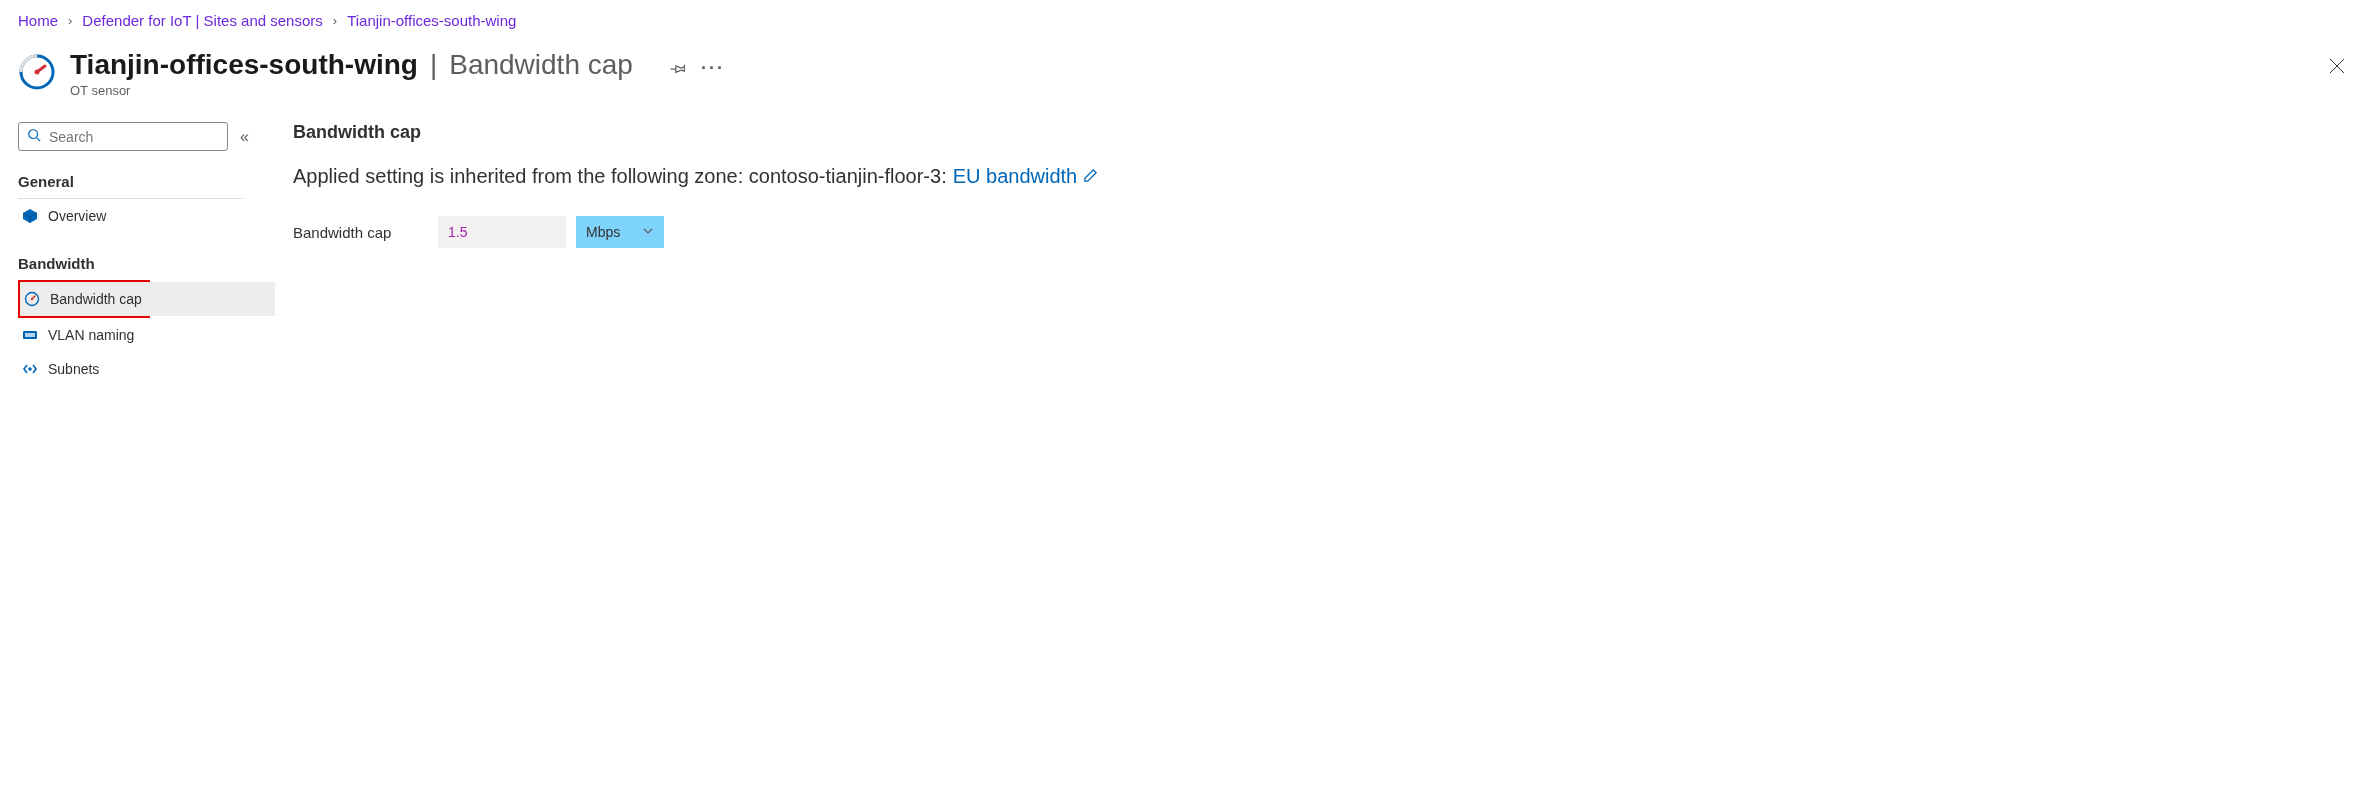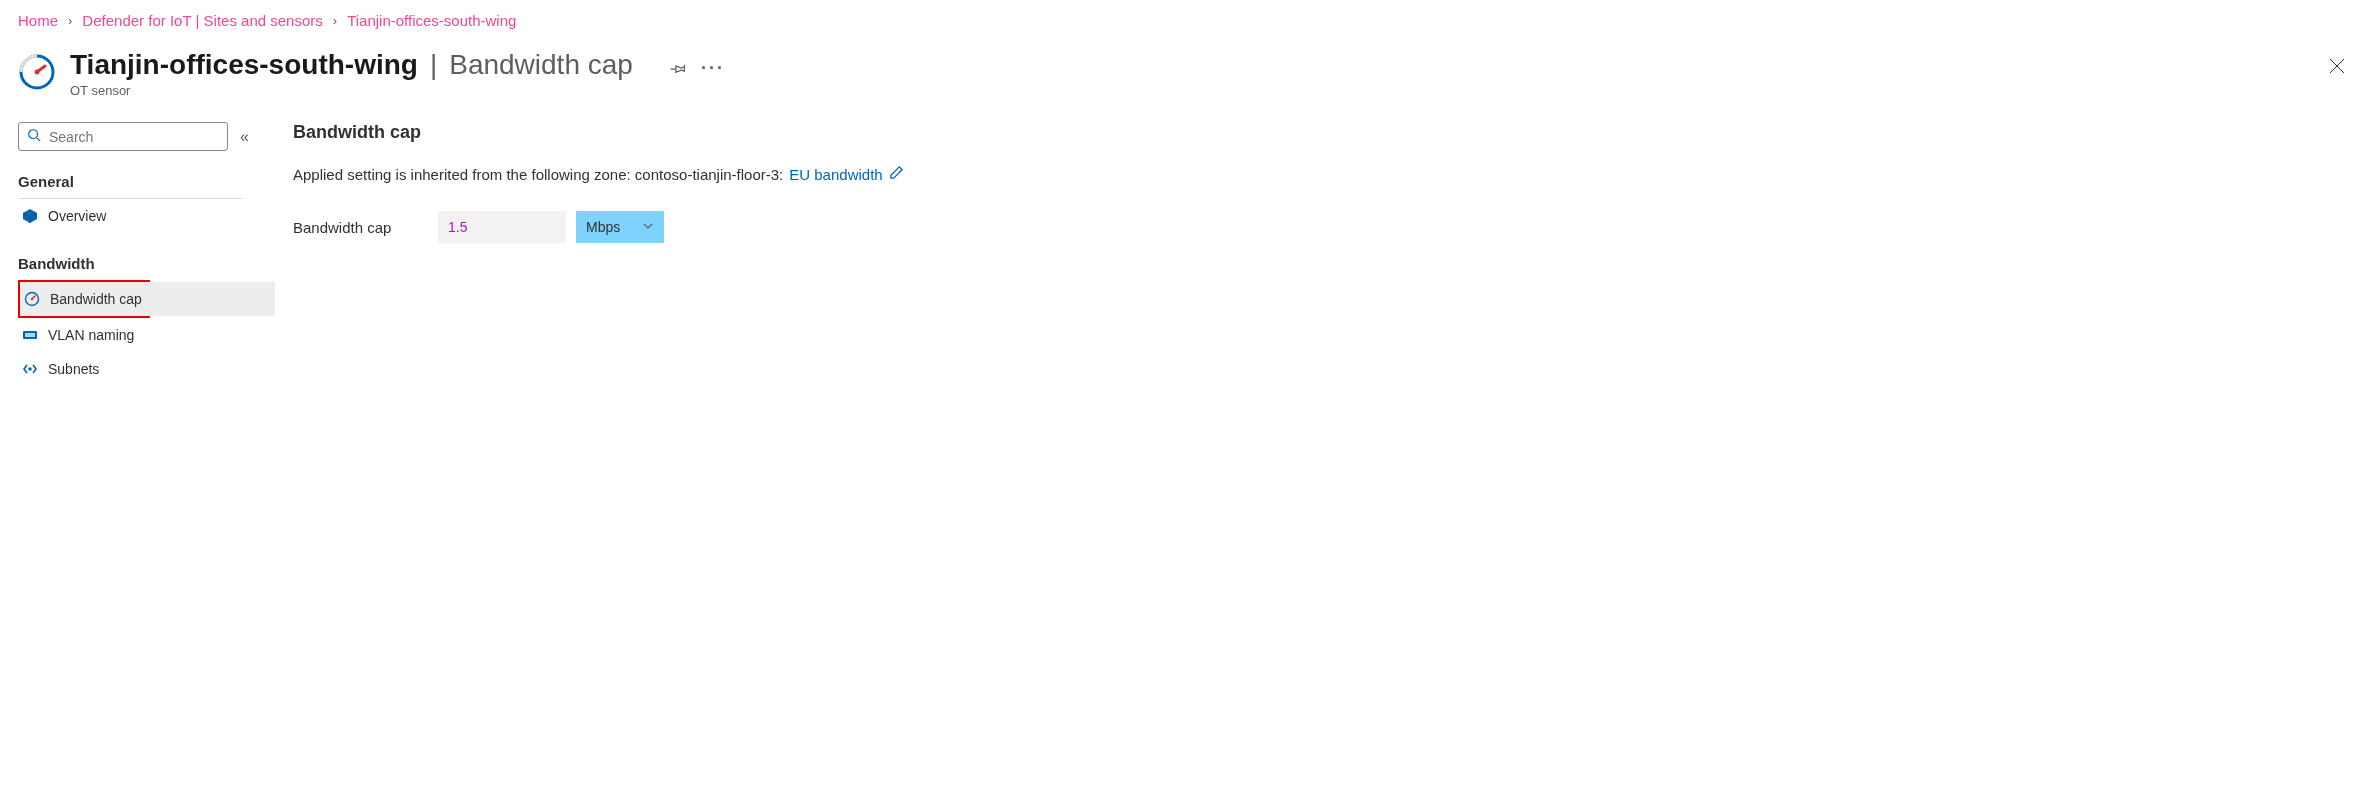--- a/index.html
+++ b/index.html
@@ -3,21 +3,21 @@
   <meta charset="utf-8">
   <style>
     * { box-sizing: border-box; margin: 0; padding: 0; }
     body {
       font-family: "Segoe UI", -apple-system, BlinkMacSystemFont, sans-serif;
       font-size: 13px;
       color: #323130;
       background: #ffffff;
       padding: 12px 18px;
     }
-    a { text-decoration: none; color: #ec4899; }
+    a { text-decoration: none; color: #6d28d9; }
 
     
     .breadcrumb {
       display: flex;
       align-items: center;
       gap: 10px;
       font-size: 15px;
       color: #0067b8;
       margin-bottom: 20px;
     }
@@ -133,21 +133,21 @@
     }
 
     
     .main { flex: 1; }
     .main h2 {
       font-size: 18px;
       font-weight: 600;
       margin-bottom: 22px;
     }
     .info-line {
-      font-size: 15px;
+      font-size: 20px;
       color: #323130;
       margin-bottom: 28px;
       display: flex;
       align-items: center;
       gap: 6px;
       flex-wrap: wrap;
     }
     .info-line .link { color: #0067b8; }
     .edit-icon {
       color: #0067b8;

